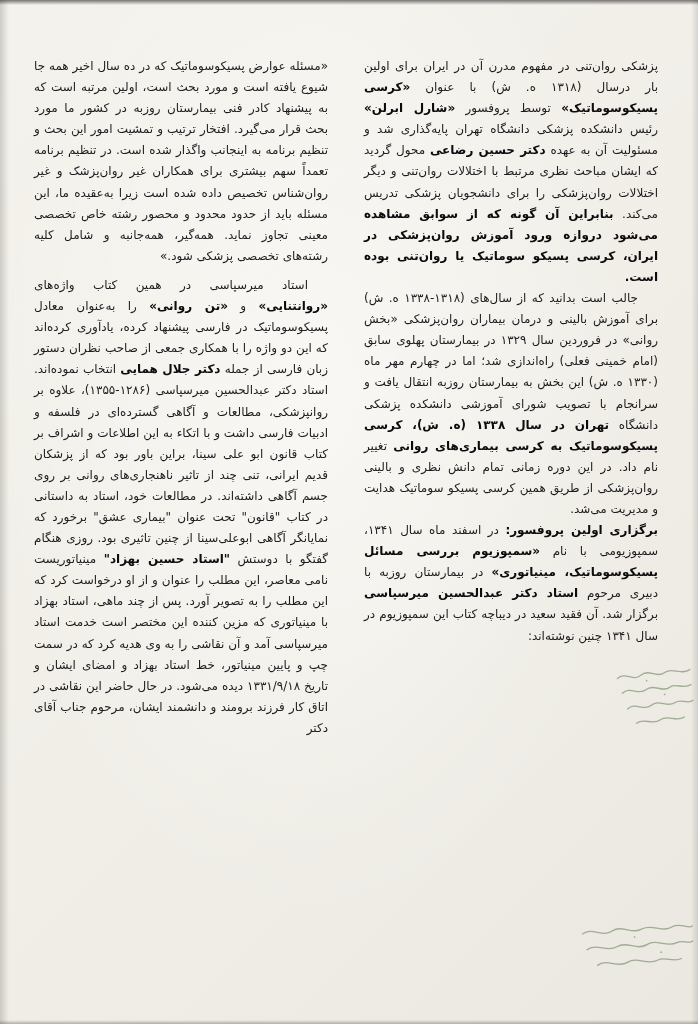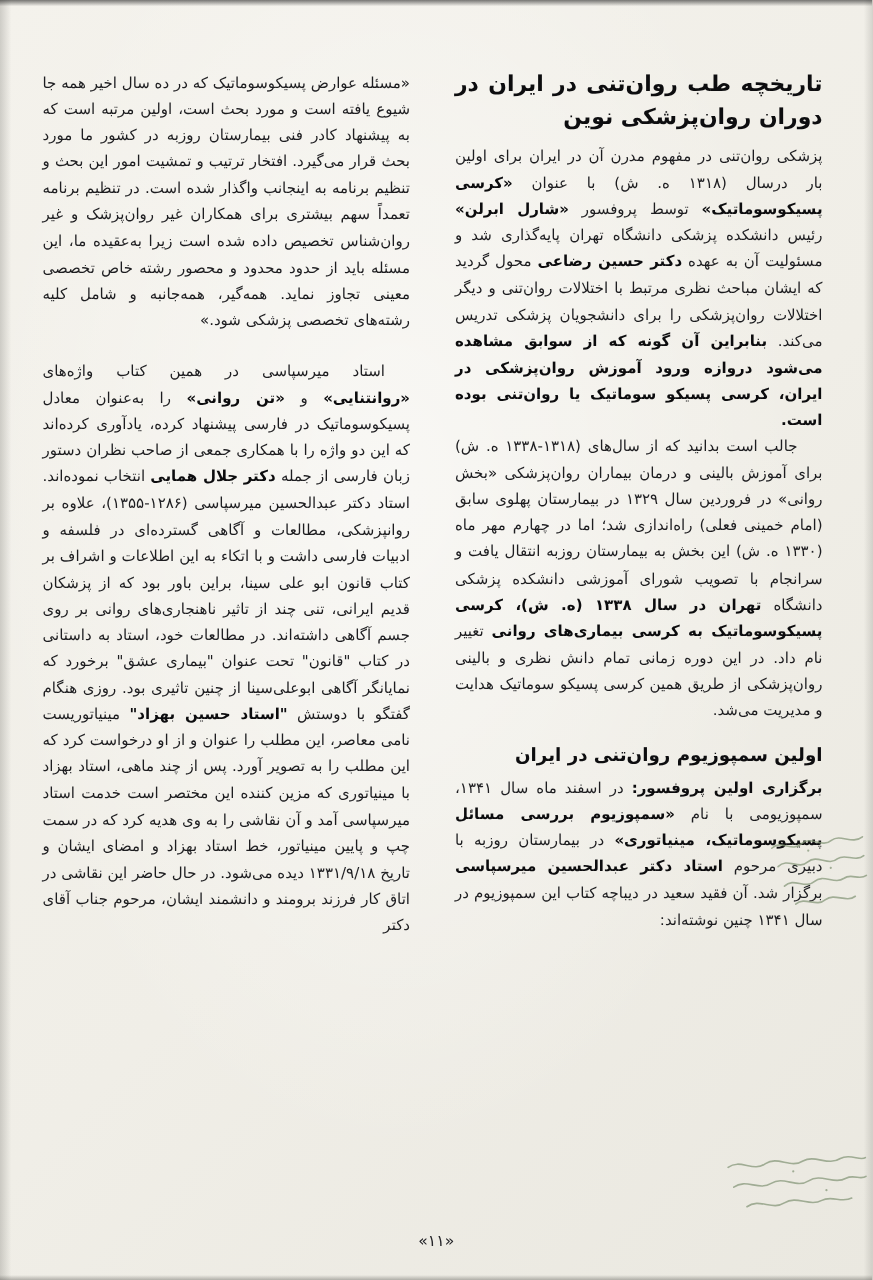--- a/index.html
+++ b/index.html
@@ -50,21 +50,21 @@
   }
   .para {
     margin: 0;
     font-size: 12px;
     line-height: 21.1px;
     text-align: justify;
     color: #1d1d20;
     text-indent: 20px;
   }
   .para.no-indent { text-indent: 0; }
-  .para.follow { margin-top: 20px; }
+  .para.follow { margin-top: 8px; }
   .b { font-weight: 700; color: #0c0c0e; }
   .page-number {
     position: absolute;
     bottom: 24px; left: 0; right: 0;
     text-align: center;
     font-size: 12.5px;
     color: #26262a;
     direction: rtl;
   }
   .annot {
@@ -83,35 +83,32 @@
   .annot2 { top: 920px; right: 1px; transform: rotate(-2deg); }
 </style>
 </head>
 <body>
 
 <div class="page">
 
   <div class="content">
 
     <div class="col">
-      <h1 class="h1">تاریخچه طب روان‌تنی در ایران در دوران روان‌پزشکی نوین</h1>
       <p class="para no-indent"><span>پزشکی روان‌تنی در مفهوم مدرن آن در ایران برای اولین بار درسال (۱۳۱۸ ه. ش) با عنوان </span><span class="b">«کرسی پسیکوسوماتیک»</span><span> توسط پروفسور </span><span class="b">«شارل ابرلن»</span><span> رئیس دانشکده پزشکی دانشگاه تهران پایه‌گذاری شد و مسئولیت آن به عهده </span><span class="b">دکتر حسین رضاعی</span><span> محول گردید که ایشان مباحث نظری مرتبط با اختلالات روان‌تنی و دیگر اختلالات روان‌پزشکی را برای دانشجویان پزشکی تدریس می‌کند. </span><span class="b">بنابراین آن گونه که از سوابق مشاهده می‌شود دروازه ورود آموزش روان‌پزشکی در ایران، کرسی پسیکو سوماتیک یا روان‌تنی بوده است.</span></p>
       <p class="para"><span>جالب است بدانید که از سال‌های (۱۳۱۸-۱۳۳۸ ه. ش) برای آموزش بالینی و درمان بیماران روان‌پزشکی «بخش روانی» در فروردین سال ۱۳۲۹ در بیمارستان پهلوی سابق (امام خمینی فعلی) راه‌اندازی شد؛ اما در چهارم مهر ماه (۱۳۳۰ ه. ش) این بخش به بیمارستان روزبه انتقال یافت و سرانجام با تصویب شورای آموزشی دانشکده پزشکی دانشگاه </span><span class="b">تهران در سال ۱۳۳۸ (ه. ش)، کرسی پسیکوسوماتیک به کرسی بیماری‌های روانی</span><span> تغییر نام داد. در این دوره زمانی تمام دانش نظری و بالینی روان‌پزشکی از طریق همین کرسی پسیکو سوماتیک هدایت و مدیریت می‌شد.</span></p>
-      <h2 class="h2">اولین سمپوزیوم روان‌تنی در ایران</h2>
       <p class="para no-indent"><span class="b">برگزاری اولین پروفسور:</span><span> در اسفند ماه سال ۱۳۴۱، سمپوزیومی با نام </span><span class="b">«سمپوزیوم بررسی مسائل پسیکوسوماتیک، مینیاتوری»</span><span> در بیمارستان روزبه با دبیری مرحوم </span><span class="b">استاد دکتر عبدالحسین میرسپاسی</span><span> برگزار شد. آن فقید سعید در دیباچه کتاب این سمپوزیوم در سال ۱۳۴۱ چنین نوشته‌اند:</span></p>
     </div>
 
     <div class="col">
       <p class="para no-indent"><span>«مسئله عوارض پسیکوسوماتیک که در ده سال اخیر همه جا شیوع یافته است و مورد بحث است، اولین مرتبه است که به پیشنهاد کادر فنی بیمارستان روزبه در کشور ما مورد بحث قرار می‌گیرد. افتخار ترتیب و تمشیت امور این بحث و تنظیم برنامه به اینجانب واگذار شده است. در تنظیم برنامه تعمداً سهم بیشتری برای همکاران غیر روان‌پزشک و غیر روان‌شناس تخصیص داده شده است زیرا به‌عقیده ما، این مسئله باید از حدود محدود و محصور رشته خاص تخصصی معینی تجاوز نماید. همه‌گیر، همه‌جانبه و شامل کلیه رشته‌های تخصصی پزشکی شود.»</span></p>
       <p class="para follow"><span>استاد میرسپاسی در همین کتاب واژه‌های </span><span class="b">«روانتنایی»</span><span> و </span><span class="b">«تن روانی»</span><span> را به‌عنوان معادل پسیکوسوماتیک در فارسی پیشنهاد کرده، یادآوری کرده‌اند که این دو واژه را با همکاری جمعی از صاحب نظران دستور زبان فارسی از جمله </span><span class="b">دکتر جلال همایی</span><span> انتخاب نموده‌اند. استاد دکتر عبدالحسین میرسپاسی (۱۲۸۶-۱۳۵۵)، علاوه بر روانپزشکی، مطالعات و آگاهی گسترده‌ای در فلسفه و ادبیات فارسی داشت و با اتکاء به این اطلاعات و اشراف بر کتاب قانون ابو علی سینا، براین باور بود که از پزشکان قدیم ایرانی، تنی چند از تاثیر ناهنجاری‌های روانی بر روی جسم آگاهی داشته‌اند. در مطالعات خود، استاد به داستانی در کتاب "قانون" تحت عنوان "بیماری عشق" برخورد که نمایانگر آگاهی ابوعلی‌سینا از چنین تاثیری بود. روزی هنگام گفتگو با دوستش </span><span class="b">"استاد حسین بهزاد"</span><span> مینیاتوریست نامی معاصر، این مطلب را عنوان و از او درخواست کرد که این مطلب را به تصویر آورد. پس از چند ماهی، استاد بهزاد با مینیاتوری که مزین کننده این مختصر است خدمت استاد میرسپاسی آمد و آن نقاشی را به وی هدیه کرد که در سمت چپ و پایین مینیاتور، خط استاد بهزاد و امضای ایشان و تاریخ ۱۳۳۱/۹/۱۸ دیده می‌شود. در حال حاضر این نقاشی در اتاق کار فرزند برومند و دانشمند ایشان، مرحوم جناب آقای دکتر</span></p>
     </div>
 
   </div>
 
-  <div class="page-number">«۱۱»</div>
 
   <svg class="annot annot1" width="84" height="72" viewBox="0 0 84 72">
     <path d="M6 12 C14 5, 22 17, 30 10 C38 4, 46 15, 54 9 C62 4, 70 14, 79 8"></path>
     <path d="M10 27 C18 20, 26 31, 34 25 C42 19, 50 30, 58 24 C64 20, 72 28, 79 23"></path>
     <path d="M14 43 C22 36, 30 47, 38 41 C46 35, 54 45, 62 40 C68 36, 74 43, 80 39"></path>
     <path d="M22 58 C30 52, 38 62, 46 56 C54 51, 62 60, 70 55"></path>
     <circle cx="35" cy="16" r="0.9"></circle>
     <circle cx="52" cy="31" r="0.9"></circle>
   </svg>
 

